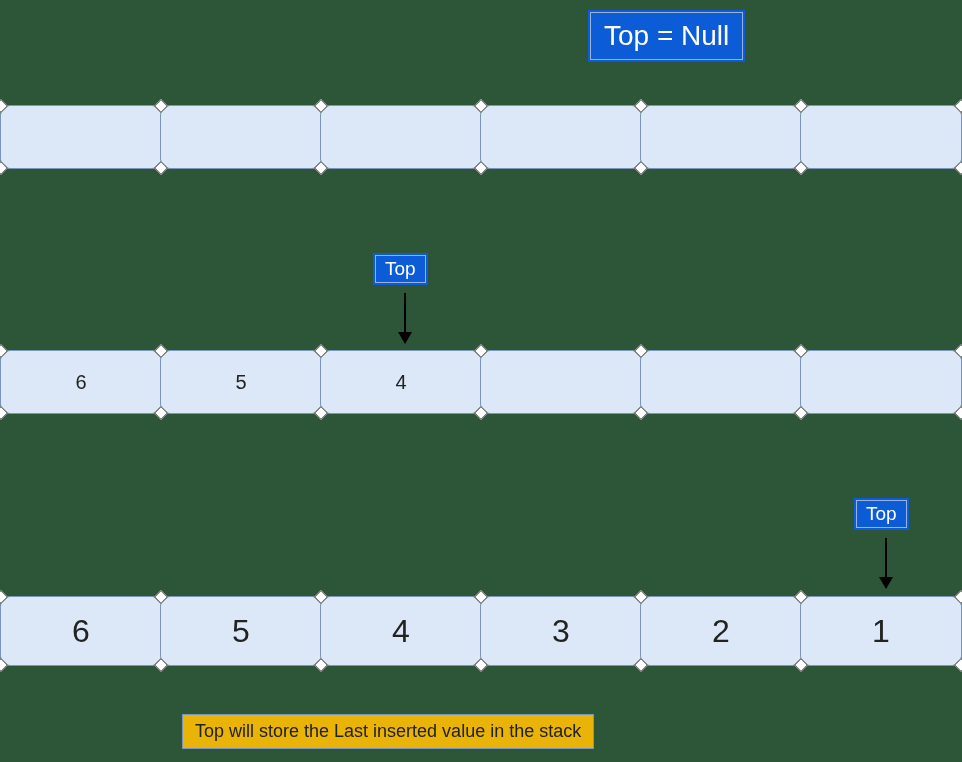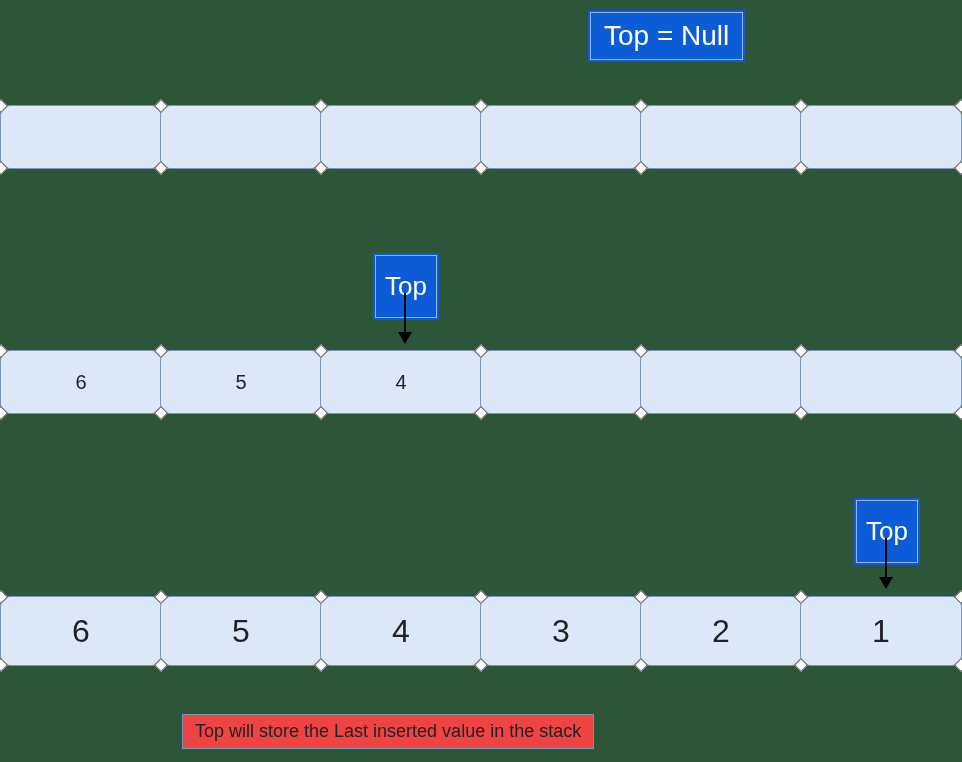--- a/index.html
+++ b/index.html
@@ -19,22 +19,22 @@
       border: 2px solid #0b5cd6;
       padding: 8px 14px;
       font-size: 28px;
       box-shadow: 0 0 0 1px #9bb3d8 inset;
     }
     .top-label {
       position: absolute;
       background: #0b5cd6;
       color: #fff;
       border: 2px solid #0b5cd6;
-      padding: 16px 10px;
-      font-size: 26px;
+      padding: 3px 10px;
+      font-size: 19px;
       box-shadow: 0 0 0 1px #9bb3d8 inset;
     }
     .arrow {
       position: absolute;
       width: 2px;
       background: #000;
     }
     .arrow::after {
       content: "";
       position: absolute;
@@ -77,21 +77,21 @@
       background: #fff;
       border: 1px solid #555;
       transform: rotate(45deg);
     }
     .handle.tl { top: -5px; left: -5px; }
     .handle.tr { top: -5px; right: -5px; }
     .handle.bl { bottom: -5px; left: -5px; }
     .handle.br { bottom: -5px; right: -5px; }
     .caption-box {
       position: absolute;
-      background: #ef4444;
+      background: #eab308;
       border: 1px solid #7a95b8;
       padding: 6px 12px;
       font-size: 18px;
       color: #222;
     }
   </style>
 </head>
 <body>
 
 <div class="top-null-label">Top = Null</div>

